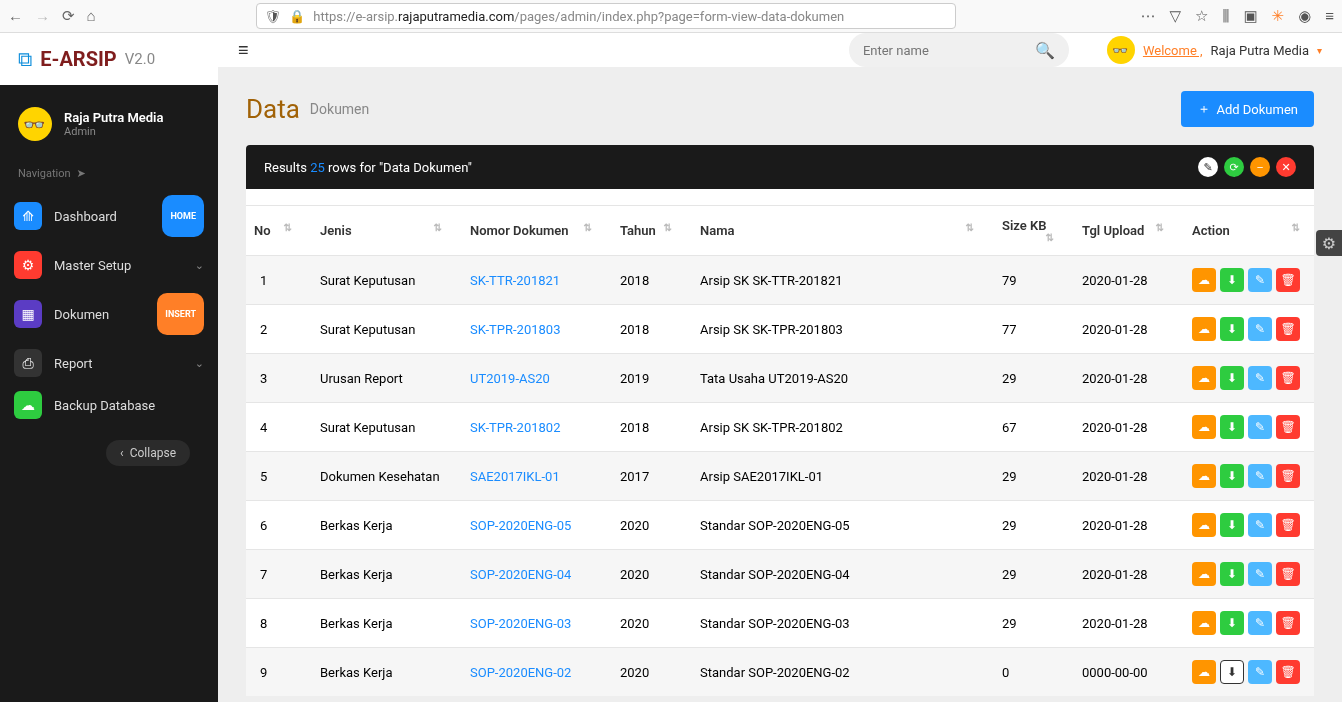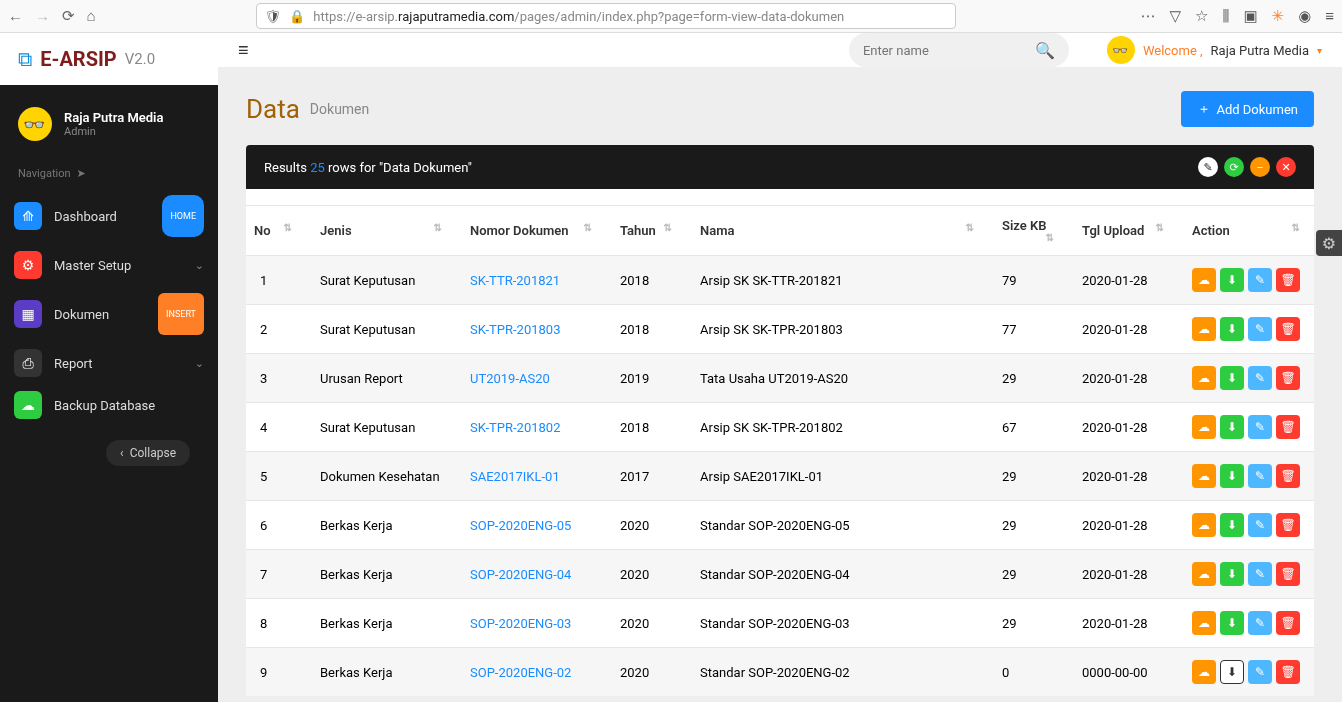--- a/index.html
+++ b/index.html
@@ -26,35 +26,35 @@
 .logo-text { font-weight: 700; font-size: 20px; color: #7f1d1d; }
 .logo-ver { color: #888; font-size: 15px; font-weight: 400; }
 .user-block { padding: 22px 18px 18px; display: flex; align-items: center; gap: 12px; }
 .avatar { width: 34px; height: 34px; border-radius: 50%; background: #ffd400; display: flex; align-items: center; justify-content: center; font-size: 18px; }
 .user-name { font-size: 13px; color: #fff; font-weight: 600; }
 .user-role { font-size: 11px; color: #888; }
 .nav-header { padding: 8px 18px; font-size: 11px; color: #777; display: flex; align-items: center; gap: 6px; }
 .nav-item { display: flex; align-items: center; padding: 7px 14px; gap: 12px; font-size: 13px; color: #ddd; cursor: pointer; position: relative; }
 .nav-icon { width: 28px; height: 28px; border-radius: 6px; display: flex; align-items: center; justify-content: center; font-size: 14px; color: #fff; }
 .nav-label { flex: 1; }
-.nav-badge { font-size: 9px; padding: 16px 8px; border-radius: 10px; font-weight: 400; }
+.nav-badge { font-size: 9px; padding: 16px 8px; border-radius: 10px; font-weight: 700; }
 .badge-home { background: #1a8cff; color: #fff; }
-.badge-insert { background: #ff7f27; color: #fff; border-radius: 6px; }
+.badge-insert { background: #ff7f27; color: #fff; }
 .chev { color: #888; font-size: 11px; }
 .collapse-btn { margin: 14px 14px 0 auto; background: #2b2b2b; border-radius: 14px; padding: 6px 14px; font-size: 12px; color: #ccc; cursor: pointer; display: inline-flex; align-items: center; gap: 6px; width: fit-content; }
 
 
 .main { flex: 1; display: flex; flex-direction: column; background: #eee; overflow: auto; }
 .topbar { height: 52px; background: #fff; display: flex; align-items: center; padding: 0 20px; gap: 18px; }
 .hamburger { font-size: 18px; color: #333; cursor: pointer; }
 .search-wrap { margin-left: auto; background: #f0f0f0; border-radius: 18px; height: 34px; width: 220px; display: flex; align-items: center; padding: 0 14px; color: #888; }
 .search-wrap input { border: none; background: transparent; outline: none; flex: 1; font-size: 13px; }
 .top-user { display: flex; align-items: center; gap: 8px; font-size: 13px; }
 .top-avatar { width: 28px; height: 28px; border-radius: 50%; background: #ffd400; display: flex; align-items: center; justify-content: center; }
-.welcome { color: #ff7f27; }
+.welcome { color: #ff7f27; text-decoration: underline; }
 .top-name { color: #333; }
 
 .content { padding: 24px 28px; }
 .page-head { display: flex; align-items: center; margin-bottom: 18px; }
 .page-title { font-size: 26px; color: #a16207; font-weight: 400; }
 .page-sub { font-size: 14px; color: #888; margin-left: 10px; }
 .add-btn { margin-left: auto; background: #1a8cff; color: #fff; border: none; border-radius: 4px; padding: 9px 16px; font-size: 13px; cursor: pointer; display: flex; align-items: center; gap: 6px; }
 
 .results-bar { background: #1a1a1a; color: #fff; padding: 12px 18px; border-radius: 4px 4px 0 0; font-size: 13px; display: flex; align-items: center; }
 .results-bar .count { color: #1a8cff; }

